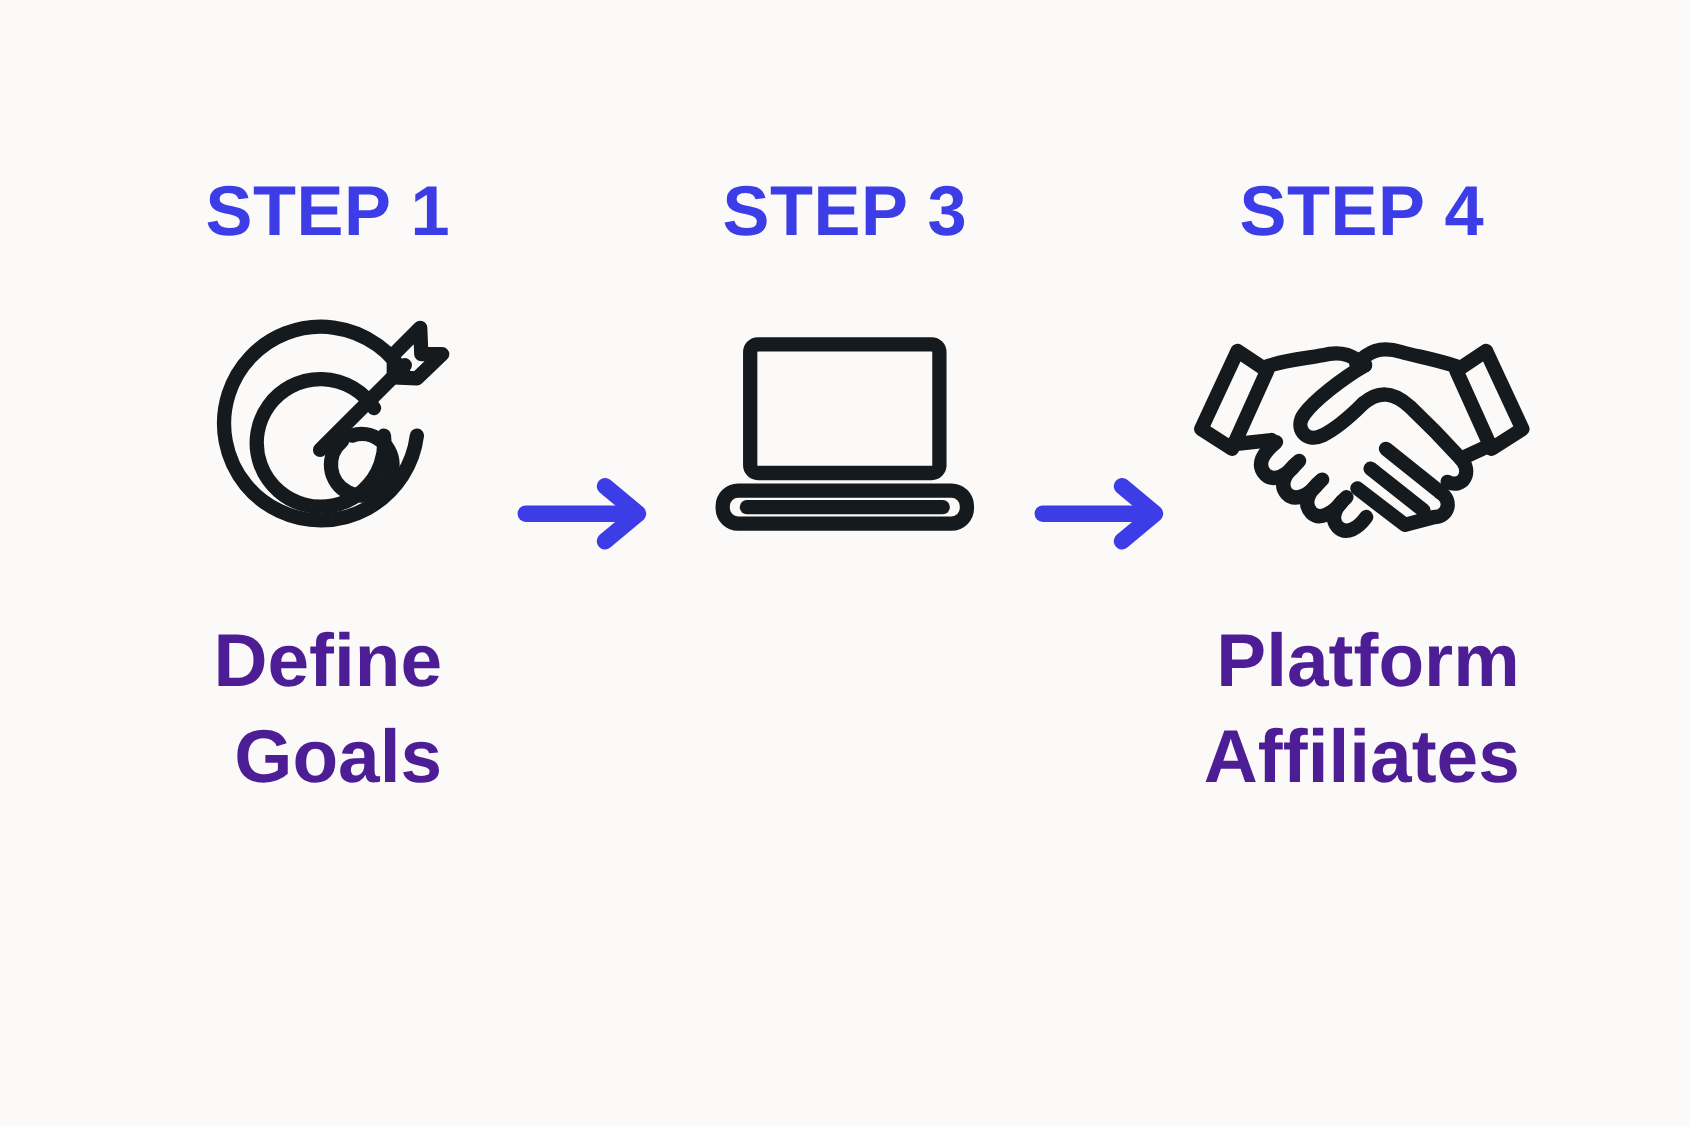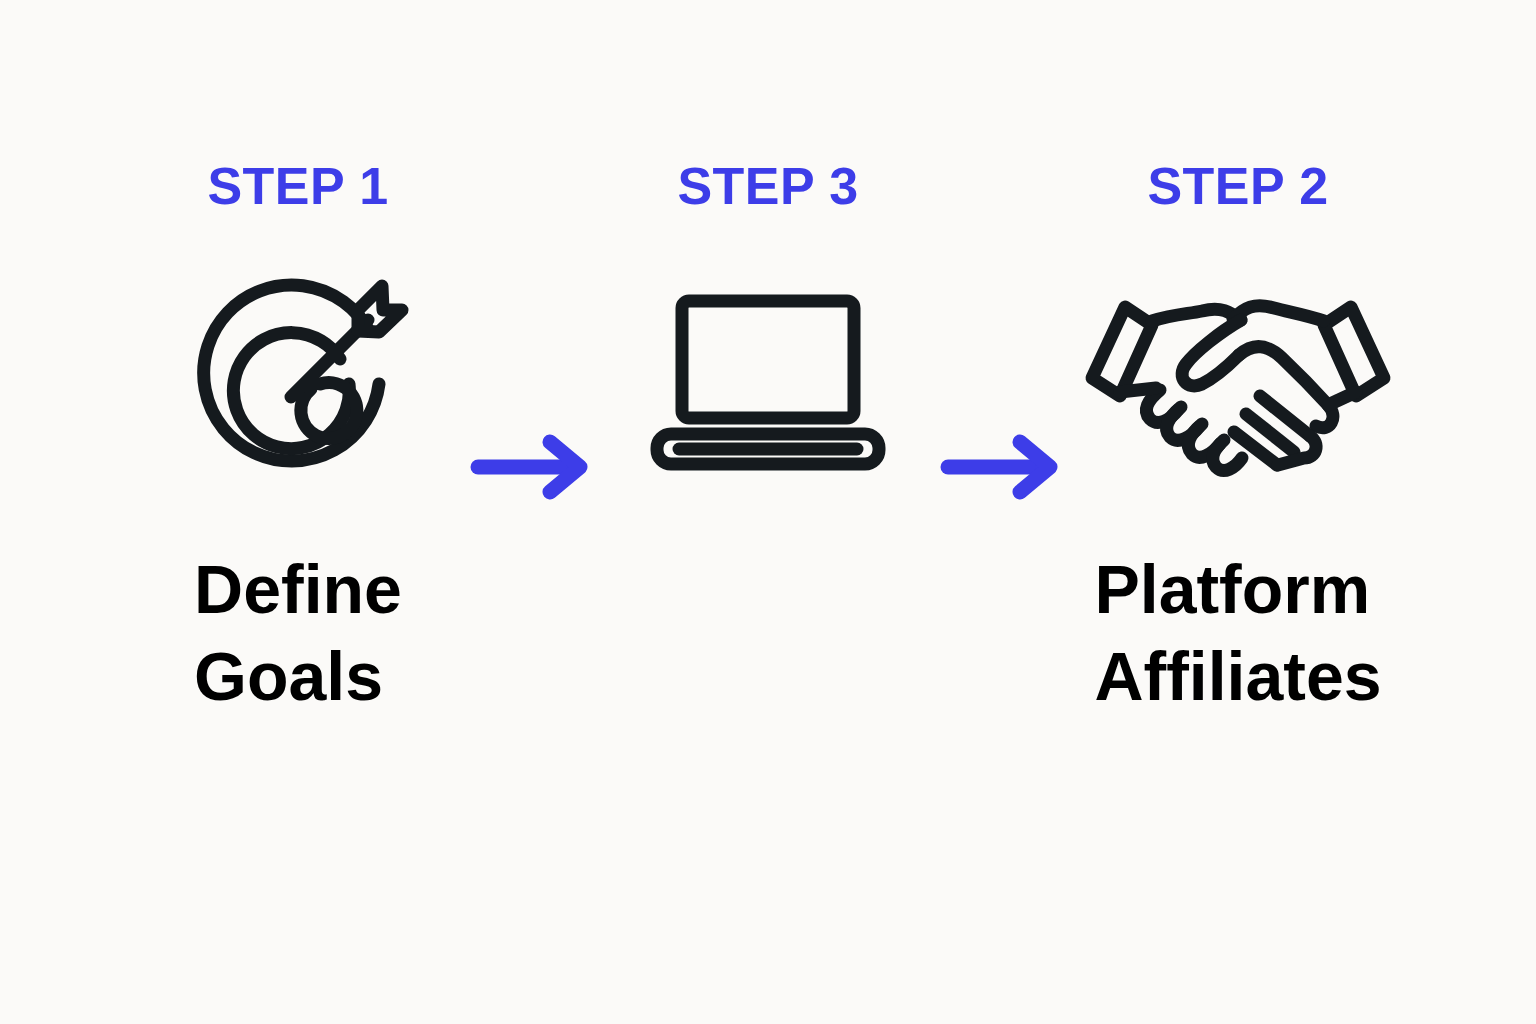--- a/index.html
+++ b/index.html
@@ -39,21 +39,21 @@
   .step {
     width: 300px;
     display: flex;
     flex-direction: column;
     align-items: center;
   }
 
   .step-eyebrow {
     font-family: "Liberation Sans", sans-serif;
     font-weight: bold;
-    font-size: 52px;
+    font-size: 64px;
     letter-spacing: 0.5px;
     color: #3D3DE8;
     line-height: 1;
     margin: 0;
     white-space: nowrap;
   }
 
   .step-icon {
     margin-top: 62px;
     height: 210px;
@@ -61,22 +61,22 @@
     align-items: center;
     justify-content: center;
   }
 
   .step-title {
     margin-top: 62px;
     font-family: "Liberation Sans", sans-serif;
     font-weight: bold;
     font-size: 68px;
     line-height: 1.28;
-    color: #000000;
-    text-align: left;
+    color: #4c1d95;
+    text-align: right;
     white-space: pre-line;
   }
 
   
   .connector {
     width: 170px;
     display: flex;
     align-items: flex-start;
     justify-content: center;
     padding-top: 272px;
@@ -146,21 +146,21 @@
     <div class="connector">
       <svg width="130" height="70" viewBox="0 0 130 70">
         <g fill="none" stroke="#3D3DE8" stroke-width="15" stroke-linecap="round" stroke-linejoin="round">
           <line x1="10" y1="35" x2="105" y2="35"></line>
           <polyline points="82,10 112,35 82,60"></polyline>
         </g>
       </svg>
     </div>
 
     <div class="step">
-      <div class="step-eyebrow">STEP 2</div>
+      <div class="step-eyebrow">STEP 4</div>
 
       <div class="step-icon">
         <svg width="320" height="210" viewBox="0 0 320 210">
           <g fill="none" stroke="#151A1E" stroke-width="13" stroke-linecap="round" stroke-linejoin="round">
 
             <path d="M 47 33 L 14 104 L 42 122 L 74 51 Z"></path>
 
             <path d="M 273 33 L 306 104 L 278 122 L 246 51 Z"></path>
 
             <path d="M 74 47

